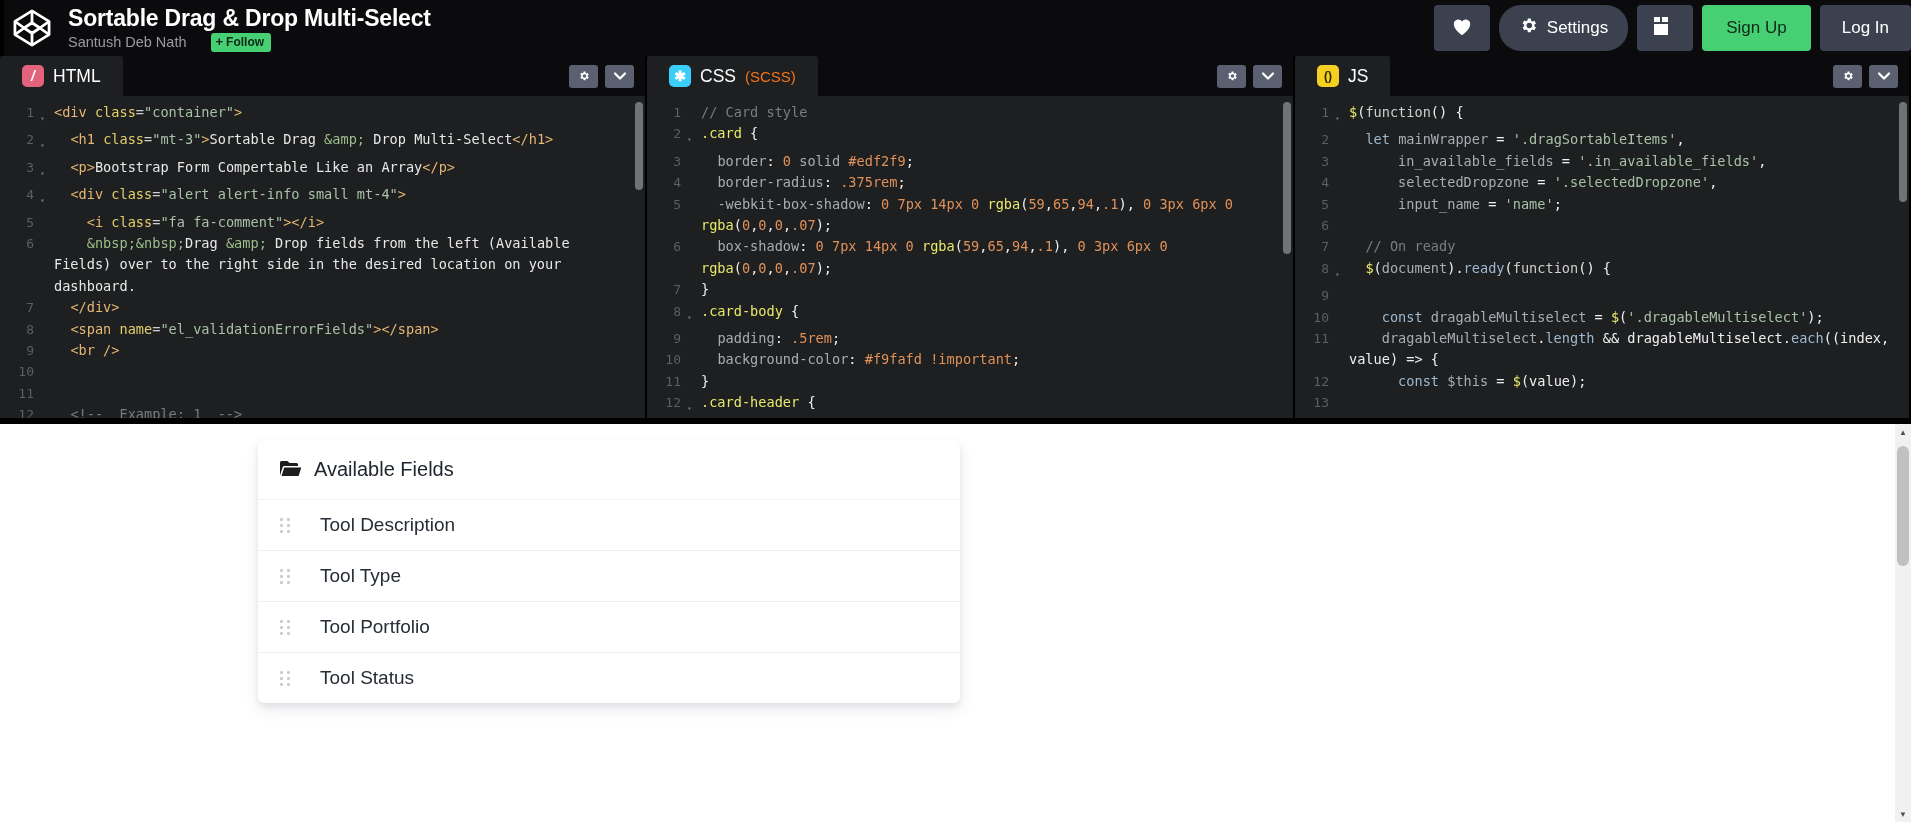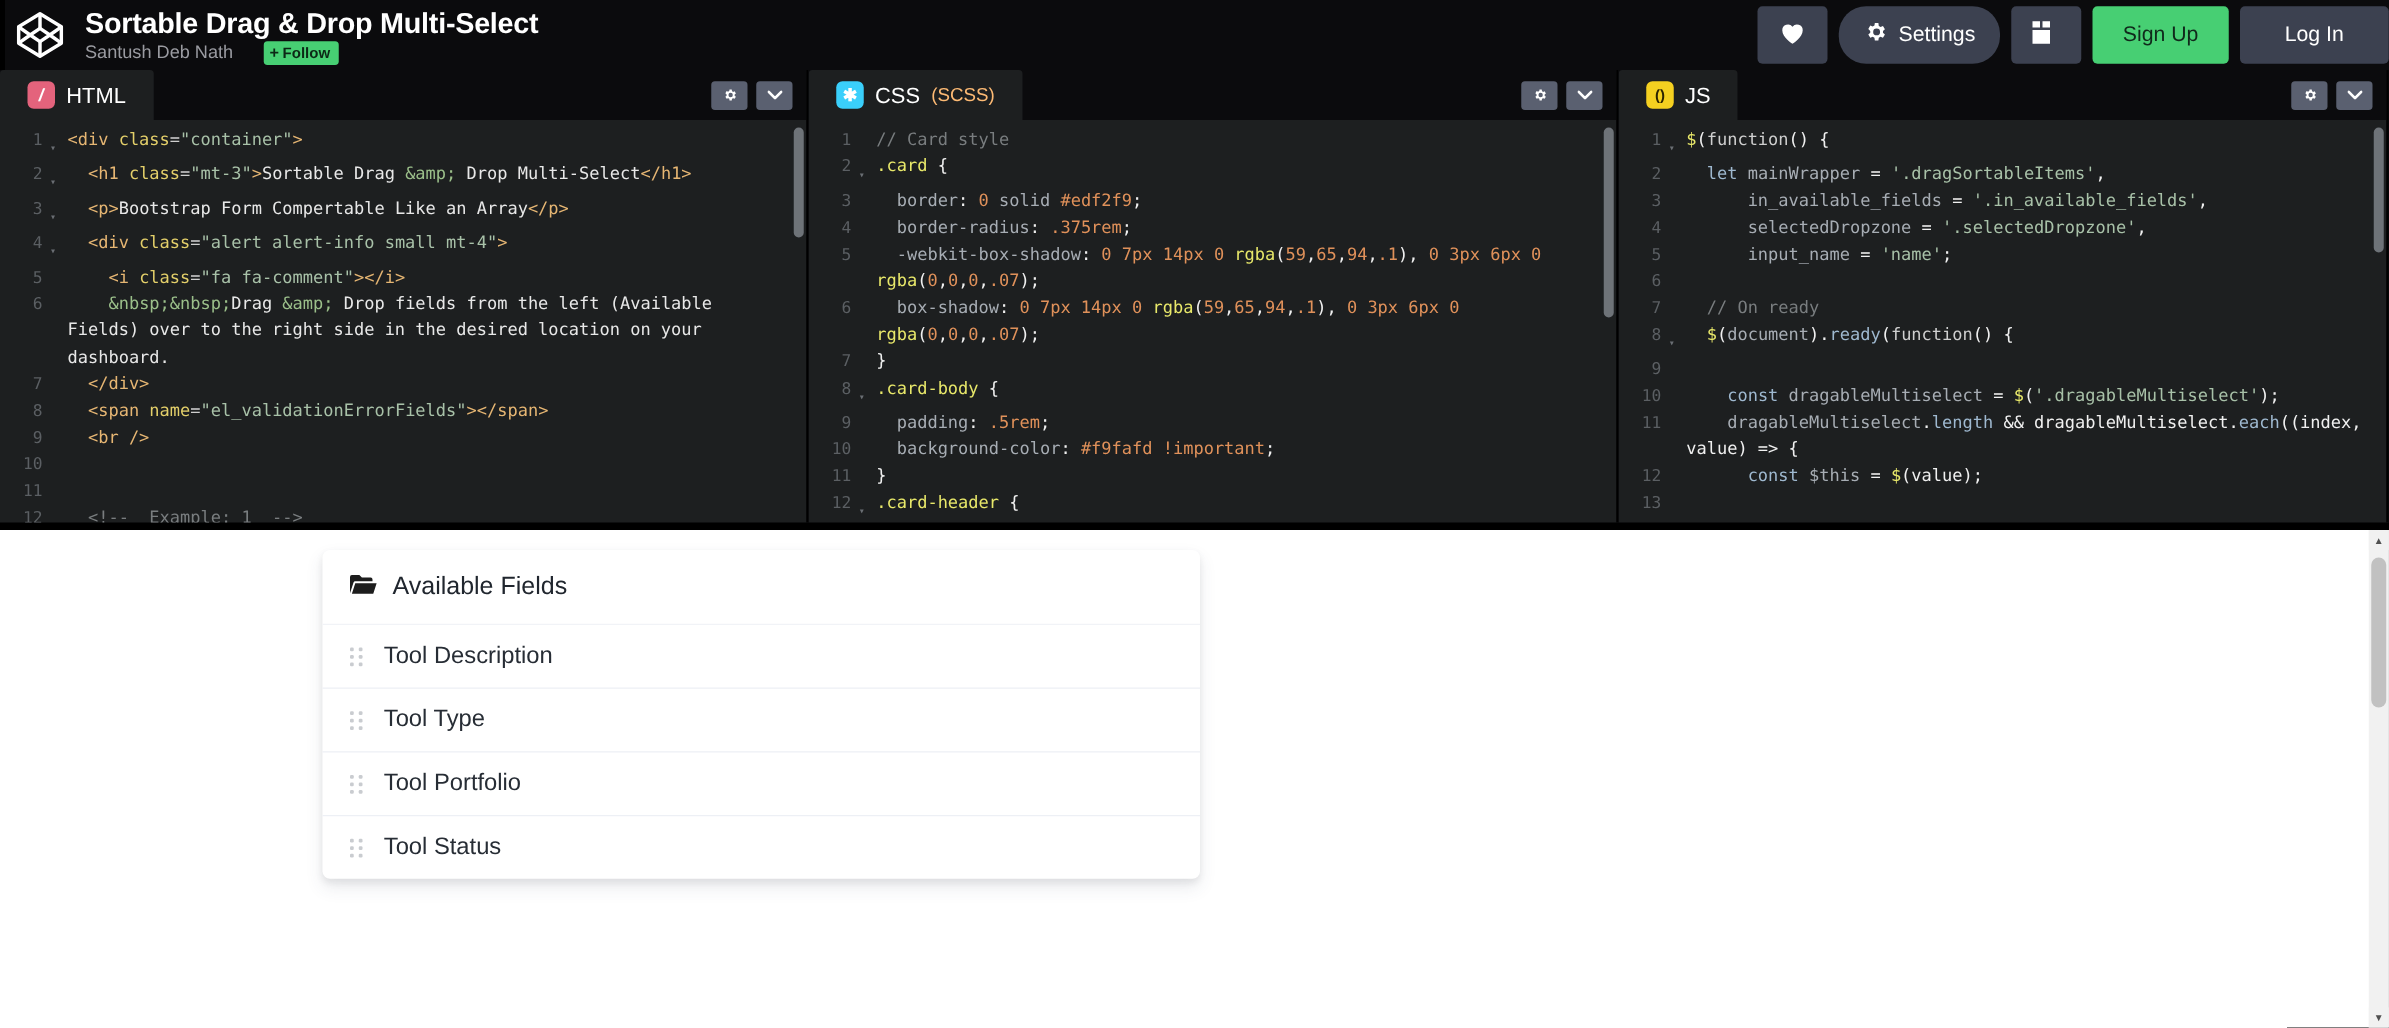--- a/index.html
+++ b/index.html
@@ -45,21 +45,21 @@
   .tbtn {
     background: #3c4150; color: #ffffff;
     border: none; border-radius: 4px;
     height: 46px; display: flex; align-items: center; justify-content: center;
     gap: 9px; font-size: 17px; cursor: pointer;
     font-family: "Liberation Sans", sans-serif;
   }
   .tbtn.icononly { width: 56px; }
   .tbtn.settings { padding: 0 20px; border-radius: 22px; }
   .tbtn.signup { background: #47cf73; color: #10291b; padding: 0 24px; font-weight: normal; }
-  .tbtn.login { background: #3c4150; padding: 0 36px; }
+  .tbtn.login { background: #3c4150; padding: 0 22px; }
 
   
   .editors {
     position: absolute; top: 56px; left: 0;
     width: 1911px; height: 362px;
     display: flex; background: #000;
   }
   .pane {
     position: relative; height: 362px;
     background: #1d1f20; overflow: hidden;
@@ -83,21 +83,21 @@
   }
   .lang-badge {
     width: 22px; height: 22px; border-radius: 5px;
     display: flex; align-items: center; justify-content: center;
     font-size: 14px; font-weight: bold; flex: 0 0 auto;
   }
   .badge-html { background: #e4637c; color: #fff; }
   .badge-css  { background: #3acffb; color: #fff; }
   .badge-js   { background: #f5d020; color: #2b2300; }
   .pane-title { font-size: 17.5px; font-weight: normal; color: #fff; white-space: nowrap; }
-  .pane-sub { font-size: 15px; font-weight: normal; color: #fdba74; }
+  .pane-sub { font-size: 15px; font-weight: normal; color: #f97316; }
 
   .pane-tools {
     margin-left: auto; display: flex; gap: 7px; padding-right: 11px;
   }
   .ptool {
     width: 29px; height: 23px; border-radius: 3px;
     background: #5a6070; color: #fff;
     display: flex; align-items: center; justify-content: center;
     font-size: 12px; border: none; cursor: pointer;
   }
@@ -164,21 +164,21 @@
   }
   .card-header {
     padding: 18px 22px;
     display: flex; align-items: center; gap: 12px;
     border-bottom: 1px solid #f1f3f7;
   }
   .card-header .hicon { font-size: 19px; color: #222; line-height: 1; }
   .card-header .htxt { font-size: 20px; color: #20262e; }
   .card-body-list { padding: 0; }
   .field-row {
-    display: flex; align-items: center; gap: 16px;
+    display: flex; align-items: center; gap: 29px;
     padding: 14px 22px;
     border-bottom: 1px solid #edf0f5;
     font-size: 19px; color: #272d35;
     cursor: grab;
   }
   .field-row:last-child { border-bottom: none; }
   .grip {
     display: grid; grid-template-columns: 4px 4px; gap: 3px;
     opacity: .45;
   }

